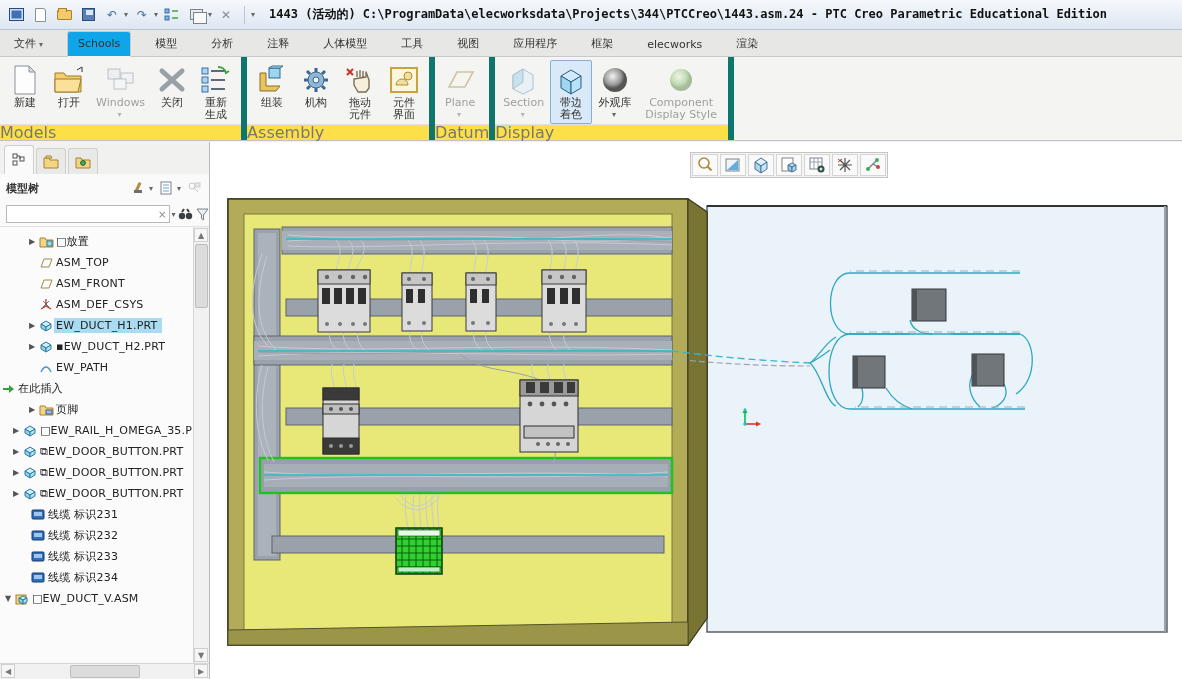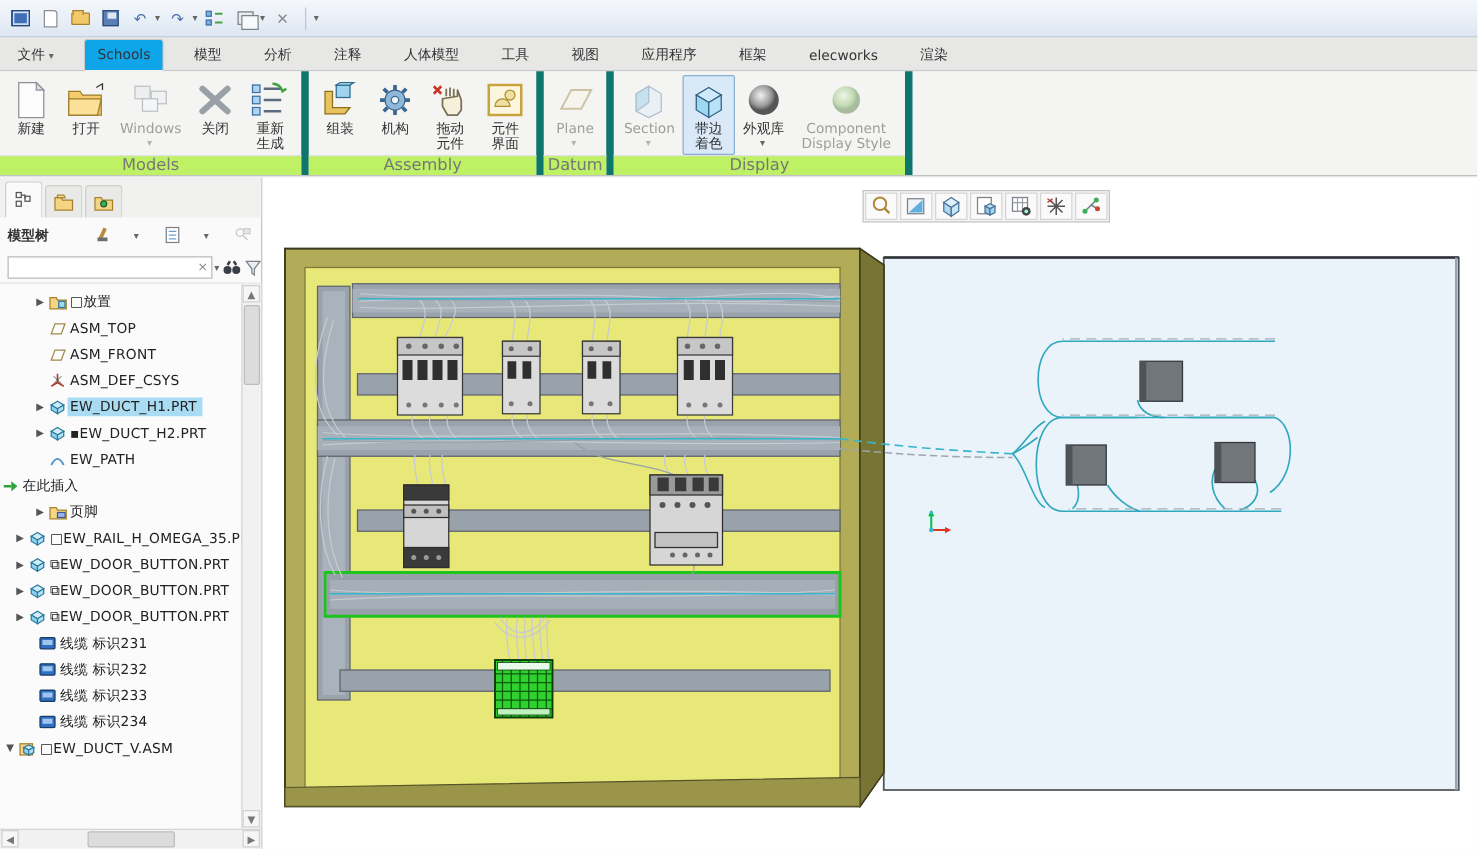--- a/index.html
+++ b/index.html
@@ -28,39 +28,39 @@
   
   .tabs-row { height:27px; background:#e7e7e6; display:flex; align-items:flex-end; padding-left:4px; border-bottom:1px solid #c9c9c9; }
   .rtab { padding:5px 10px 5px; margin-right:14px; color:#333; cursor:default; white-space:nowrap; }
   .rtab.active { background:#0ea5e9; border:1px solid #c9c9c9; border-bottom:1px solid #f4f4f3; border-radius:3px 3px 0 0; margin-bottom:-1px; padding-bottom:6px; }
   .rtab .dd-sm { margin-left:3px; }
 
   
   .ribbon { height:84px; background:#f4f4f3; border-bottom:1px solid #c2c2c2; display:flex; }
   .rgroup { display:flex; flex-direction:column; border-right:6px solid #0f766e; }
   .rgroup-buttons { flex:1; display:flex; align-items:flex-start; padding:3px 4px 0; gap:2px; }
-  .rgroup-label { height:16px; text-align:center; color:#777; font-size:13px; background:#bef264; border-top:1px solid #e0e0de; line-height:15px; }
+  .rgroup-label { height:16px; color:#777; font-size:16px; background:#fde047; border-top:1px solid #e0e0de; line-height:15px; }
   .rbtn { display:flex; flex-direction:column; align-items:center; padding:2px 3px; border:1px solid transparent; border-radius:2px; min-width:34px; }
   .rbtn .ricon { width:34px; height:34px; display:flex; align-items:center; justify-content:center; }
   .rbtn .rlbl { font-size:11px; line-height:12px; text-align:center; color:#333; white-space:nowrap; }
   .rbtn .rlbl.wrap2 { width:26px; white-space:normal; word-break:break-all; }
   .rbtn .rlbl.wrapw { width:78px; white-space:normal; }
   .rbtn.disabled { opacity:.45; }
   .rbtn.selected { background:#d9e9f7; border-color:#89afd0; }
   .rbtn .dd-sm { margin-top:1px; }
 
   
   .main { position:absolute; top:142px; left:0; right:0; bottom:0; display:flex; }
 
   
   .nav { width:210px; background:#fafafa; border-right:1px solid #b9b9b9; display:flex; flex-direction:column; }
   .nav-tabs { height:32px; display:flex; align-items:flex-end; gap:2px; padding:3px 4px 0; background:#f1f1f0; }
   .nav-tab { width:30px; height:26px; border:1px solid #cfcfcd; border-bottom:none; border-radius:3px 3px 0 0; background:#e9e9e8; display:flex; align-items:center; justify-content:center; }
   .nav-tab.active { background:#fafafa; height:29px; }
-  .nav-header { height:28px; display:flex; align-items:center; padding:0 6px; gap:18px;justify-content:center; }
+  .nav-header { height:28px; display:flex; align-items:center; padding:0 6px; gap:4px;justify-content:center; }
   .nav-title { font-weight:bold; color:#333; flex:0 0 auto; margin-right:auto; }
   .hbtn { width:18px; height:18px; display:flex; align-items:center; justify-content:center; }
   .hbtn.disabled { opacity:.4; }
   .nav-search { height:24px; display:flex; align-items:center; gap:3px; padding:0 6px; }
   .srch { flex:1; height:18px; border:1px solid #b9b9b9; background:#fff; display:flex; align-items:center; }
   .srch input { flex:1; border:none; outline:none; height:14px; font-size:11px; padding:0 3px; background:transparent; }
   .srch .clr { color:#888; font-size:10px; padding:0 3px; }
   .sbtn { width:16px; height:16px; display:flex; align-items:center; justify-content:center; color:#555; }
 
   .tree-wrap { flex:1; position:relative; overflow:hidden; border-top:1px solid #e3e3e3; background:#fbfbfb; }
@@ -117,20 +117,21 @@
           <path d="M8 4 h6 M8 11 h6" stroke="#49a33c" stroke-width="1.6"></path>
         </svg>
     </span>
     <span class="qa-btn">
         <span class="ic-casc"></span>
       </span>
       <span class="dd-sm">▾</span>
     <span class="qa-btn" style="color:#8a8a8a;">✕</span>
     <span class="qa-sep"></span>
     <span class="dd-sm">▾</span>
+    <span class="win-title">1443 (活动的) C:\ProgramData\elecworksdata\Projects\344\PTCCreo\1443.asm.24 - PTC Creo Parametric Educational Edition</span>
   </div>
 
   <div class="tabs-row">
     <span class="rtab"><span>文件</span><span class="dd-sm">▾</span></span>
     <span class="rtab active">Schools</span>
     <span class="rtab">模型</span>
     <span class="rtab">分析</span>
     <span class="rtab">注释</span>
     <span class="rtab">人体模型</span>
     <span class="rtab">工具</span>

